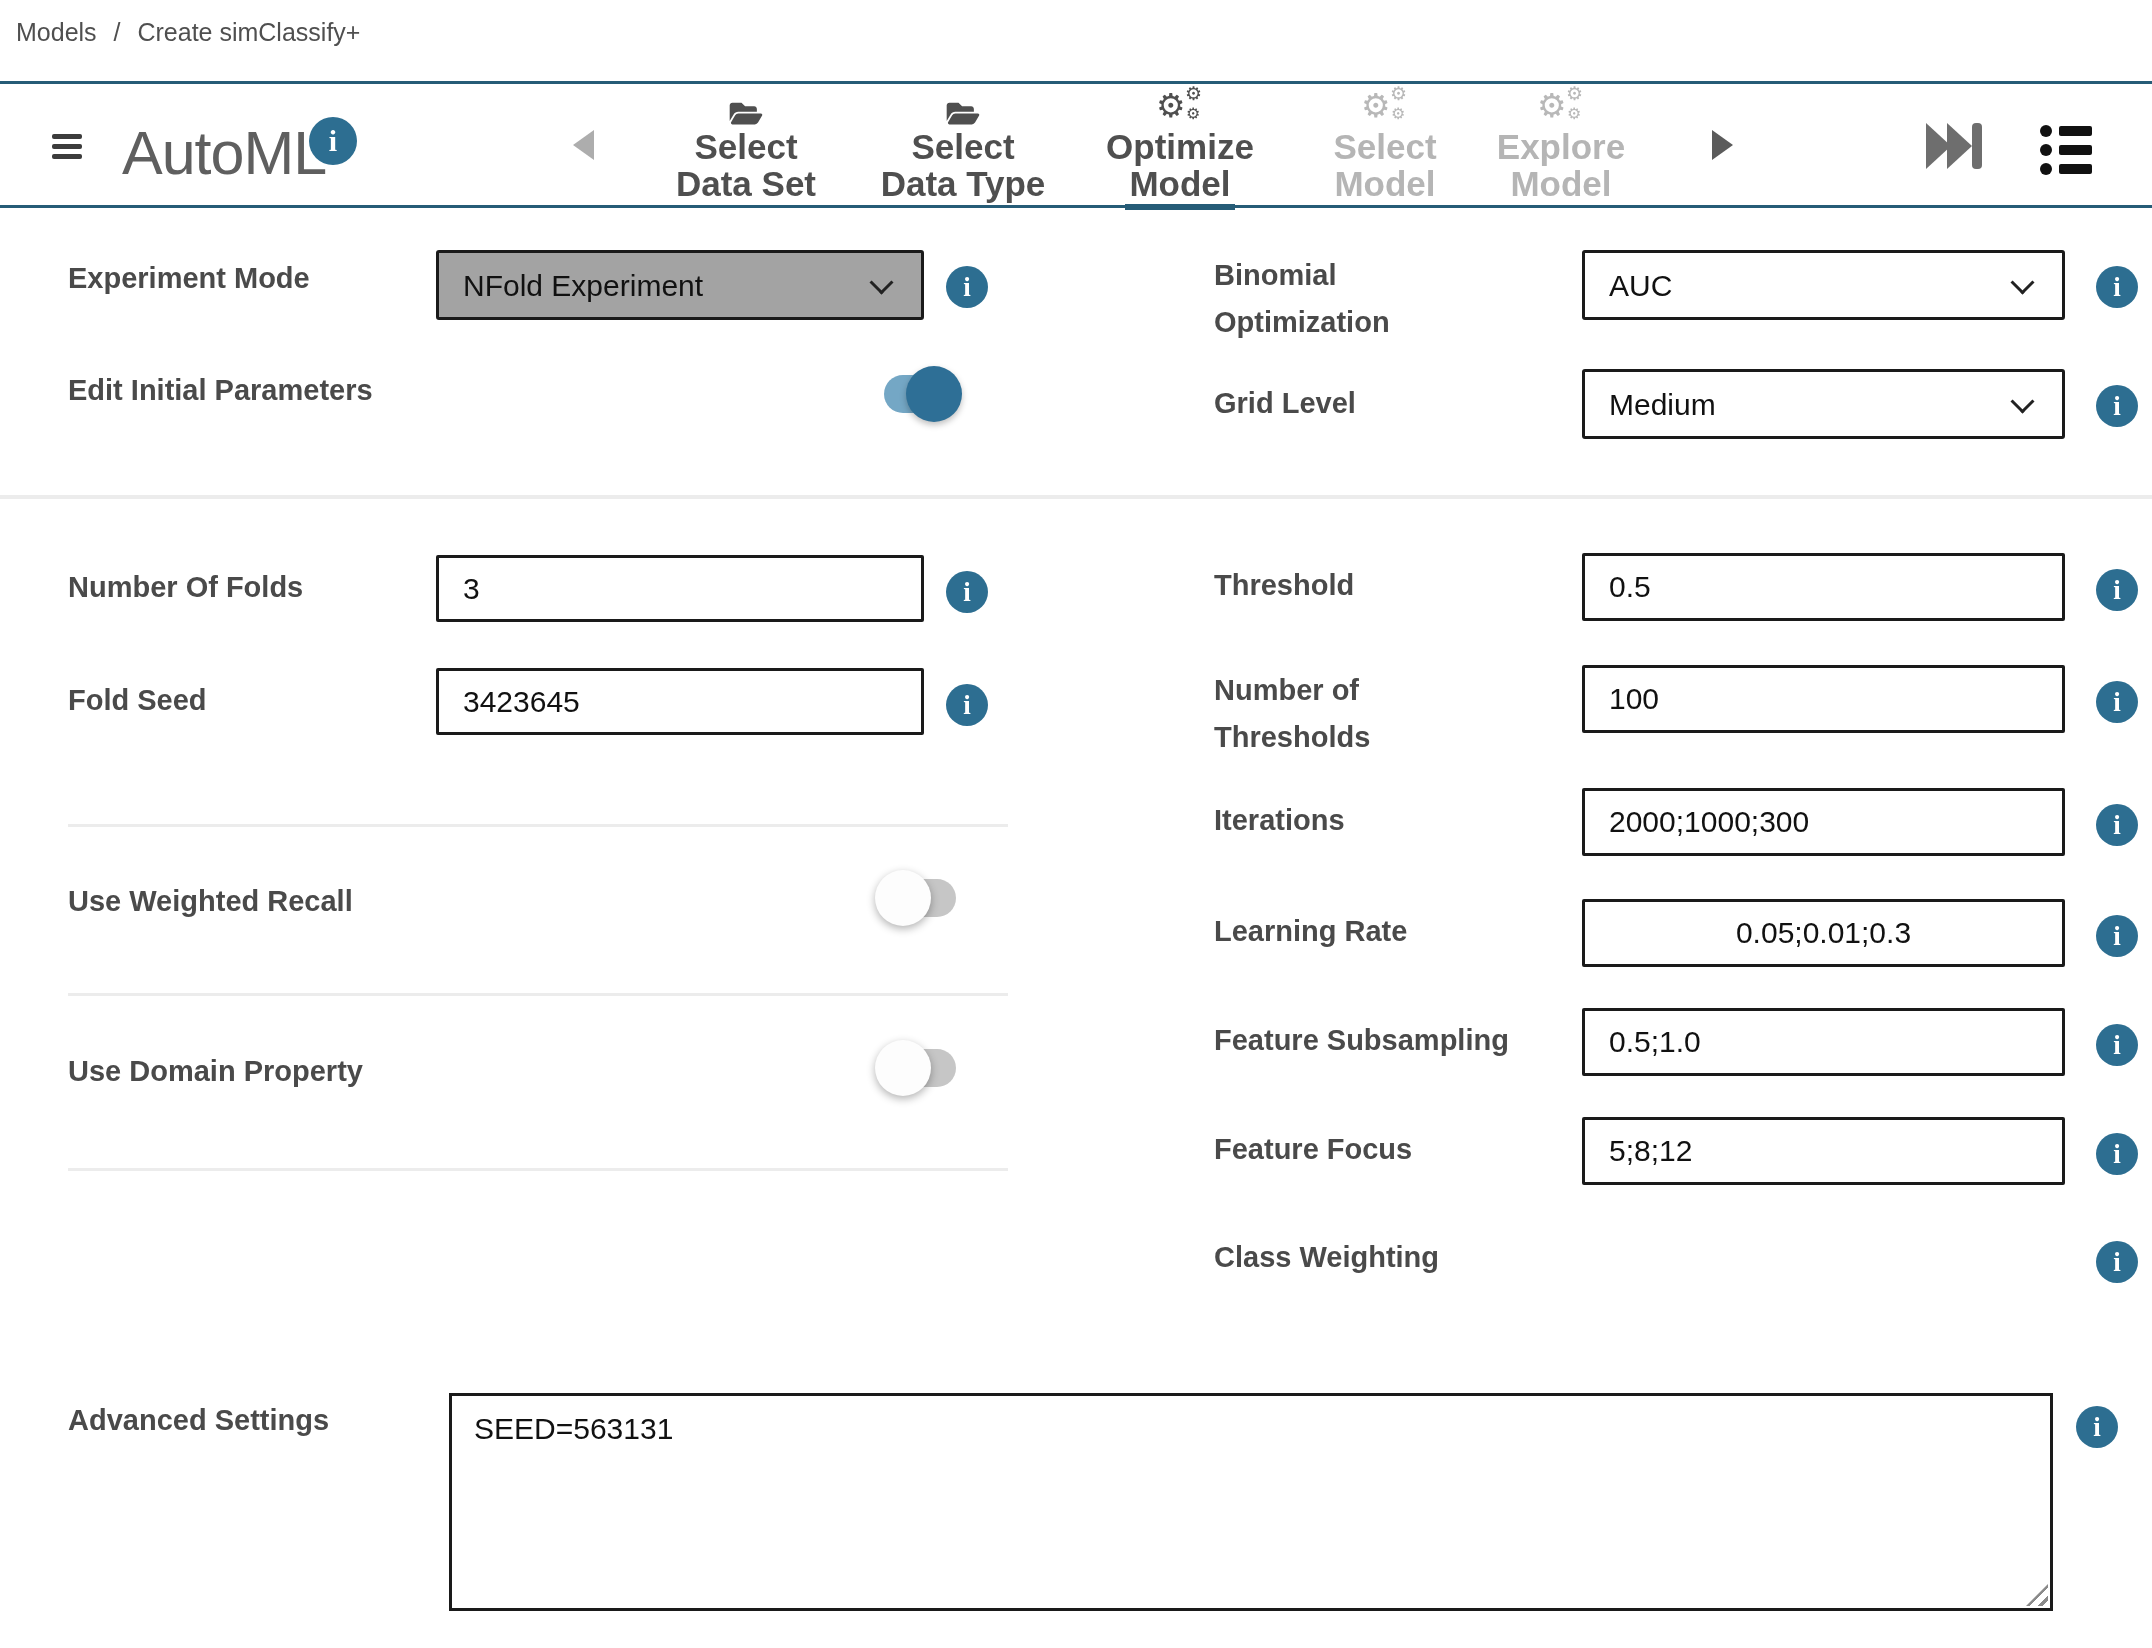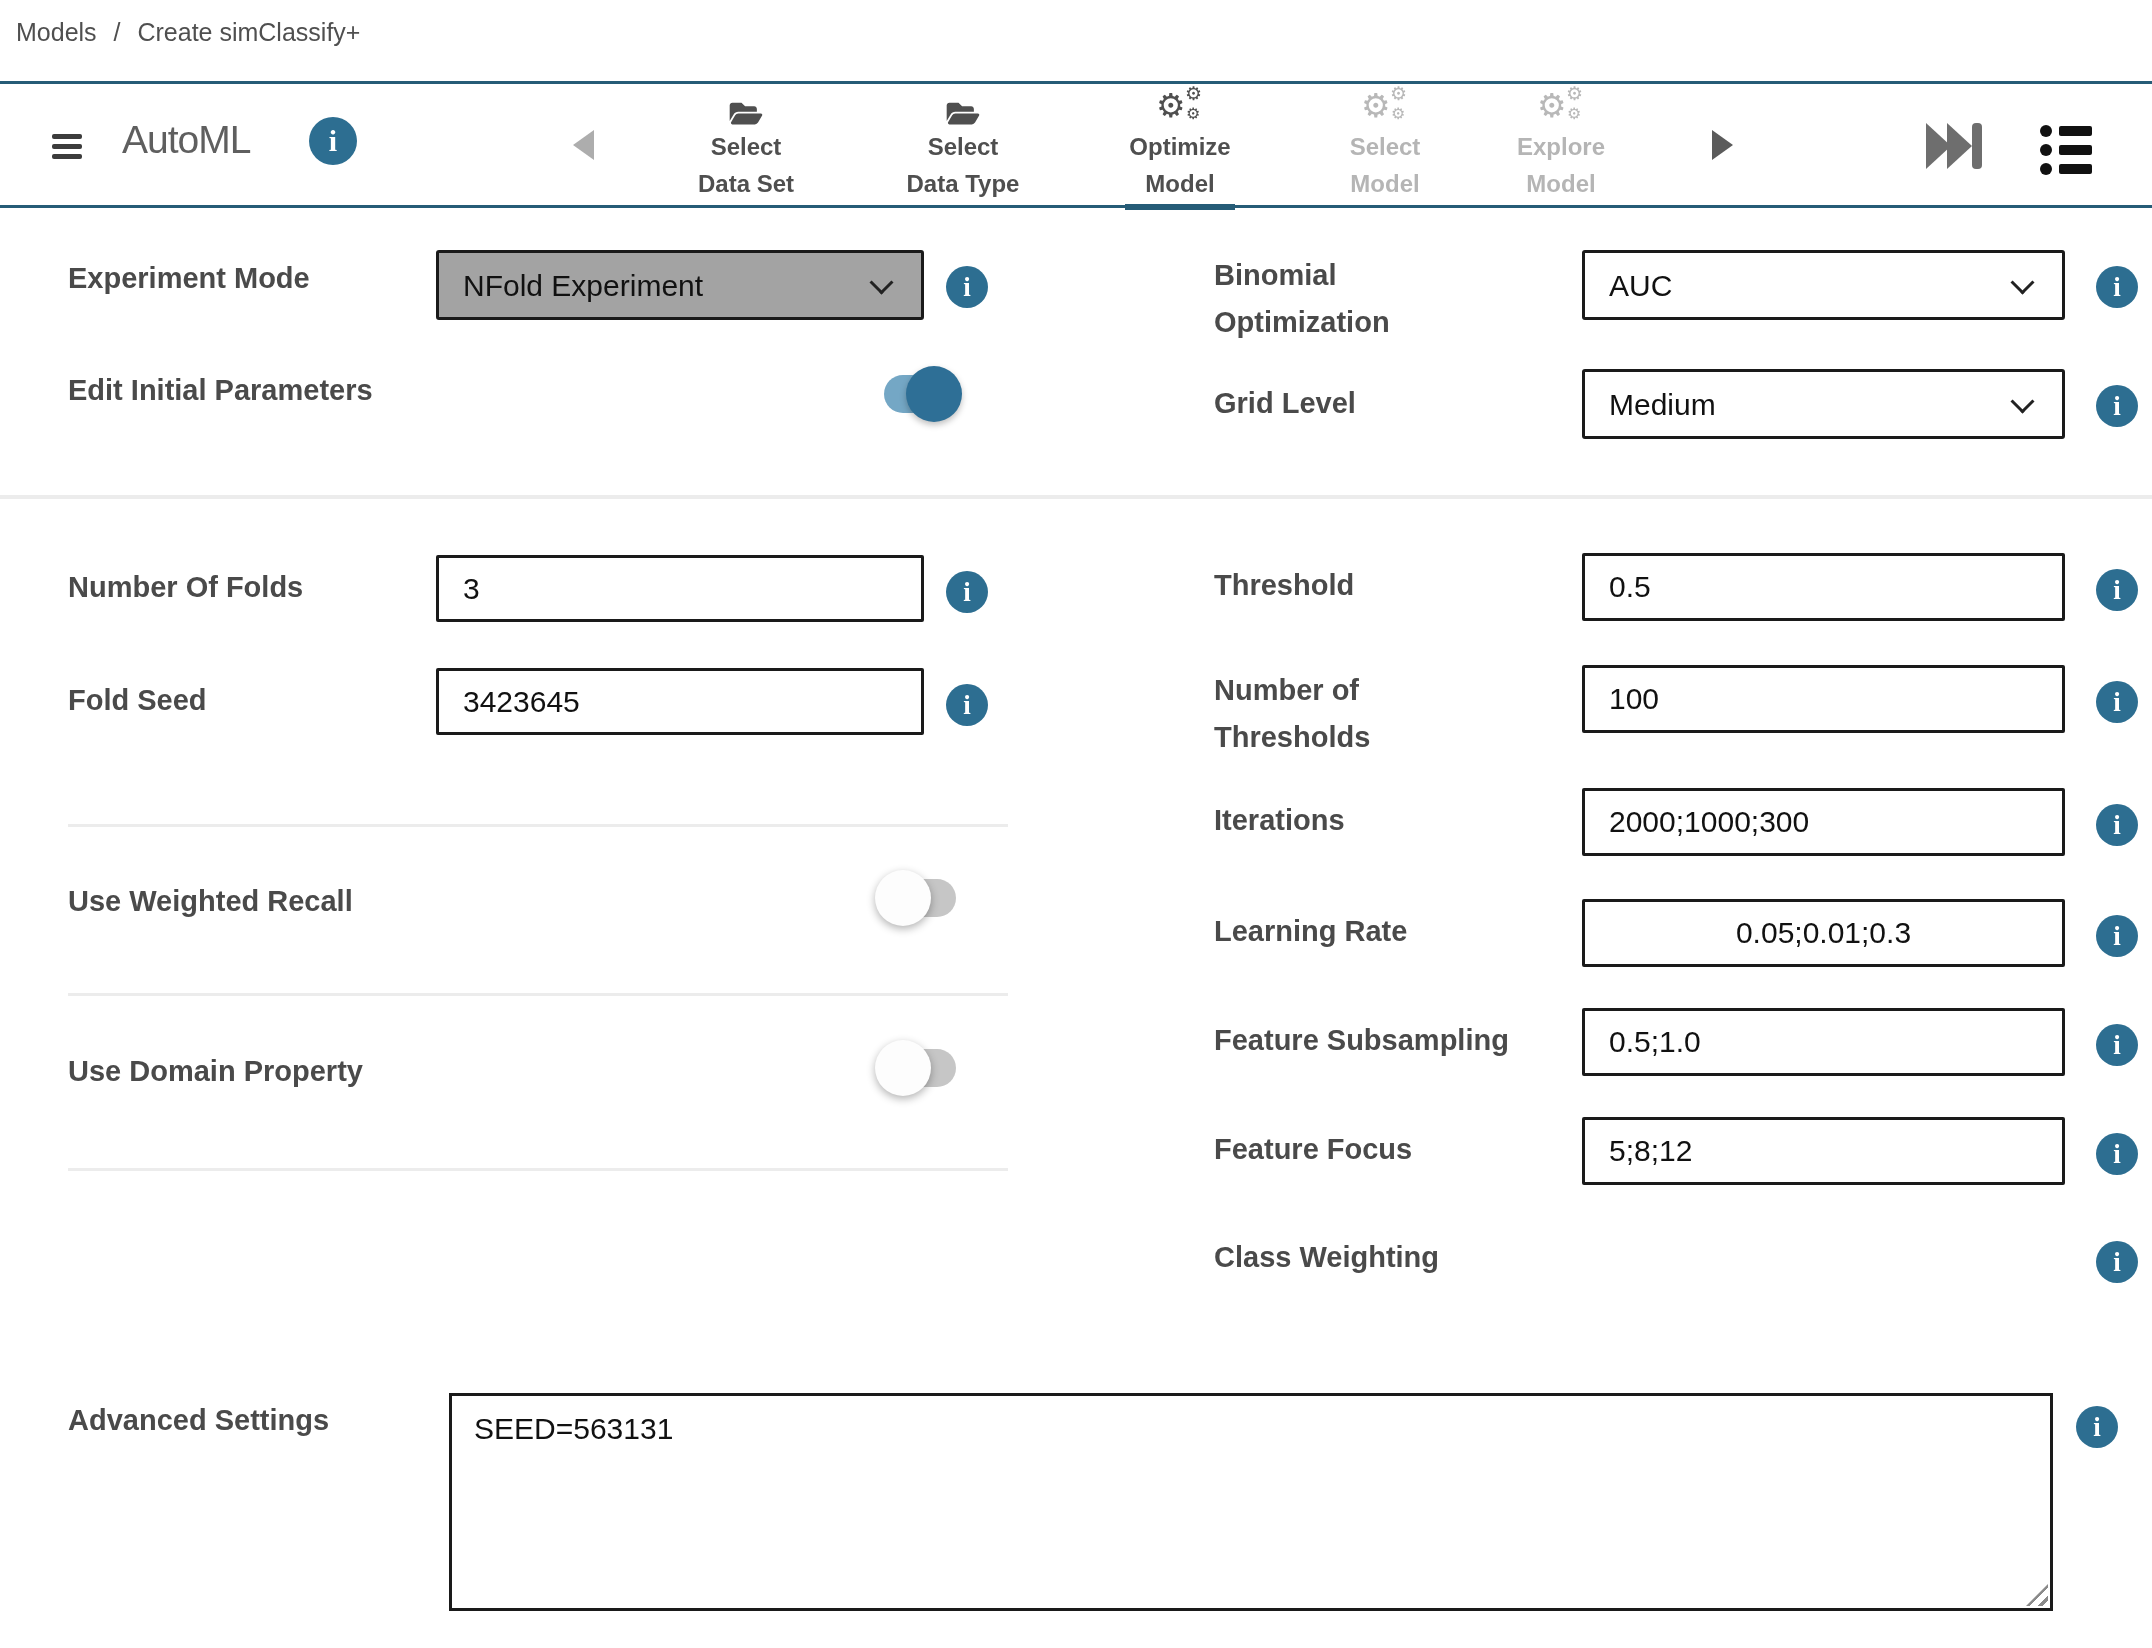--- a/index.html
+++ b/index.html
@@ -10,33 +10,33 @@
 
   
   .breadcrumb { position:absolute; left:16px; top:18px; font-size:25px; color:#4f4f4f; }
   .breadcrumb .sep { margin:0 10px; }
 
   
   .toolbar { position:absolute; left:0; top:81px; width:2152px; height:127px;
              border-top:3px solid #265c77; border-bottom:3px solid #265c77; background:#fff; }
   .hamburger { position:absolute; left:52px; top:50px; width:32px; height:26px; cursor:pointer; }
   .hamburger span { display:block; width:30px; height:5px; background:#3c3c3c; border-radius:2px; margin-bottom:5px; }
-  .title { position:absolute; left:122px; top:34px; font-size:39px; color:#5f5f5f; letter-spacing:-1px; }
+  .title { position:absolute; left:122px; top:34px; font-size:61px; color:#5f5f5f; letter-spacing:-1px; }
   .info { position:absolute; width:42px; height:42px; border-radius:50%; background:#2d6e91;
           color:#fff; display:flex; align-items:center; justify-content:center;
           font-family:"Liberation Serif", serif; font-weight:bold; font-size:27px; cursor:pointer; }
   .info.big { width:48px; height:48px; font-size:30px; }
   .tri-left  { position:absolute; width:0; height:0; border-top:15px solid transparent; border-bottom:15px solid transparent;
                border-right:21px solid #adadad; left:573px; top:46px; cursor:pointer; }
   .tri-right { position:absolute; width:0; height:0; border-top:15px solid transparent; border-bottom:15px solid transparent;
                border-left:21px solid #5b5b5b; left:1712px; top:46px; cursor:pointer; }
 
   .step { position:absolute; top:8px; width:200px; text-align:center; cursor:pointer; }
   .step .step-icon { height:36px; display:flex; align-items:flex-end; justify-content:center; color:#4f4f4f; }
-  .step .step-label { font-size:24px; line-height:37px; color:#4f4f4f; font-weight:600; }
+  .step .step-label { font-size:35px; line-height:37px; color:#4f4f4f; font-weight:600; }
   .step.disabled .step-label { color:#b5b5b5; }
   .step.disabled .step-icon { color:#b8b8b8; }
   .step .underline { width:110px; height:6px; background:#265c77; margin:2px auto 0; }
   .gearset { position:relative; width:48px; height:36px; }
   .gearset .g1 { position:absolute; left:0;  top:-6px;  font-size:33px; }
   .gearset .g2 { position:absolute; left:29px; top:-10px; font-size:19px; }
   .gearset .g3 { position:absolute; left:30px; top:12px; font-size:16px; }
   .folder-svg { width:36px; height:29px; fill:#4f4f4f; }
 
   .ff-icon { position:absolute; left:1926px; top:39px; width:58px; height:46px; cursor:pointer; }

